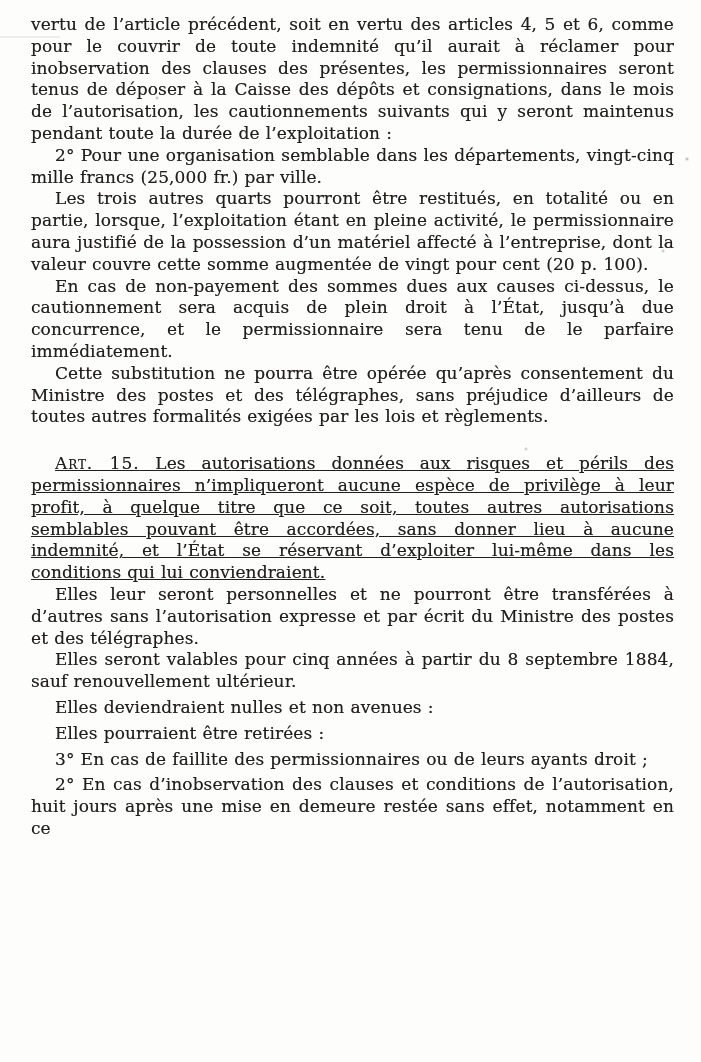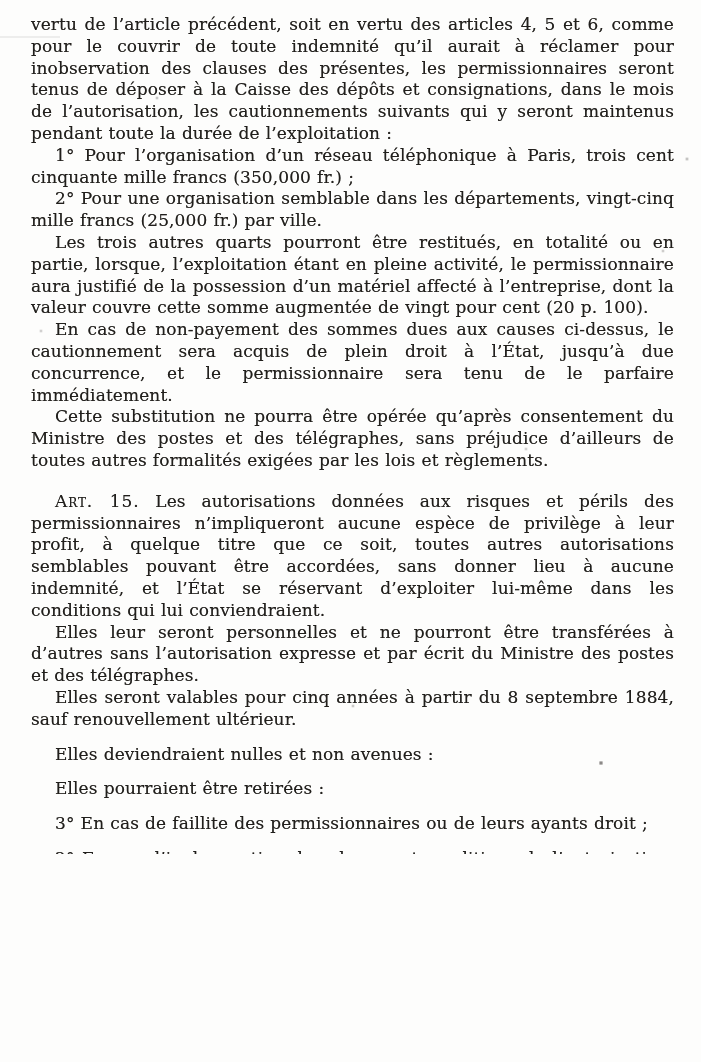--- a/index.html
+++ b/index.html
@@ -29,24 +29,25 @@
     text-shadow: 0 0 0.6px rgba(30, 28, 24, 0.55);
   }
   .text-block p {
     margin: 0;
     text-indent: 24px;
   }
   .text-block p.no-indent {
     text-indent: 0;
   }
   .text-block p.sp-lg {
-    margin-top: 19px;
+    margin-top: 25px;
+    text-decoration: underline;
   }
   .text-block p.sp-sm {
-    margin-top: 13px;
+    margin-top: 4px;
   }
   .sc {
     font-variant: small-caps;
     letter-spacing: 0.9px;
   }
   
   .scan-streak-bottom {
     position: absolute;
     left: 56px;
     right: 48px;
@@ -85,21 +86,20 @@
 </style>
 </head>
 <body>
 
 <div class="page">
 
   <div class="text-block">
 
     <p class="no-indent">vertu de l’article précédent, soit en vertu des articles 4, 5 et 6, comme pour le couvrir de toute indemnité qu’il aurait à réclamer pour inobservation des clauses des présentes, les permissionnaires seront tenus de déposer à la Caisse des dépôts et consignations, dans le mois de l’autorisation, les cautionnements suivants qui y seront maintenus pendant toute la durée de l’exploitation :</p>
 
-    <p>1° Pour l’organisation d’un réseau téléphonique à Paris, trois cent cinquante mille francs (350,000 fr.) ;</p>
 
     <p>2° Pour une organisation semblable dans les départements, vingt-cinq mille francs (25,000 fr.) par ville.</p>
 
 
     <p>Les trois autres quarts pourront être restitués, en totalité ou en partie, lorsque, l’exploitation étant en pleine activité, le permissionnaire aura justifié de la possession d’un matériel affecté à l’entreprise, dont la valeur couvre cette somme augmentée de vingt pour cent (20 p. 100).</p>
 
 
     <p>En cas de non-payement des sommes dues aux causes ci-dessus, le cautionnement sera acquis de plein droit à l’État, jusqu’à due concurrence, et le permissionnaire sera tenu de le parfaire immédiatement.</p>
 
     <p>Cette substitution ne pourra être opérée qu’après consentement du Ministre des postes et des télégraphes, sans préjudice d’ailleurs de toutes autres formalités exigées par les lois et règlements.</p>

